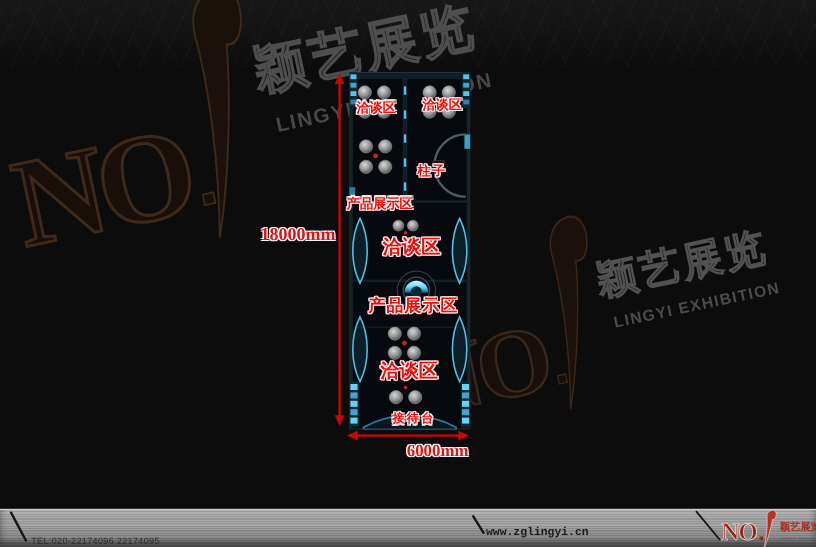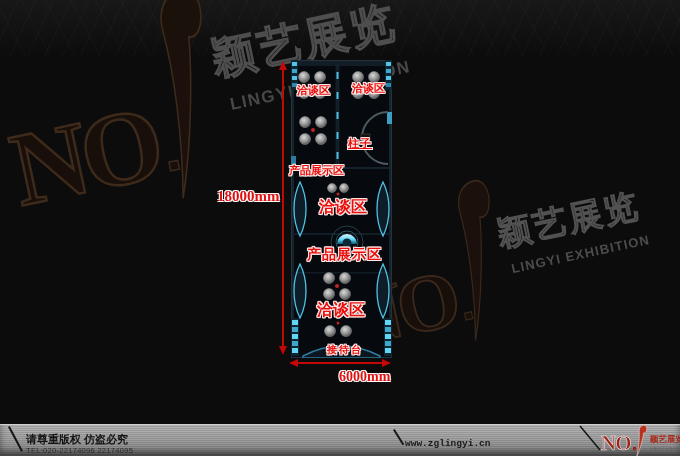--- a/index.html
+++ b/index.html
@@ -192,37 +192,36 @@
         <path d="M92,122 C100,138 100,160 92,176 C84,160 84,138 92,122 Z"></path>
         <path d="M9,204 C17,220 17,242 9,258 C1,242 1,220 9,204 Z"></path>
         <path d="M92,204 C100,220 100,242 92,258 C84,242 84,220 92,204 Z"></path>
       </g>
 
       <path d="M12,296 Q50,276 89,296 L89,298 L12,298 Z" fill="#0c161e" stroke="#2e7ca2" stroke-width="1.5"></path>
     </svg>
 
     <span class="lbl" style="left:6px;top:25px;font-size:11px;">洽谈区</span>
     <span class="lbl" style="left:61px;top:23px;font-size:11px;">洽谈区</span>
-    <span class="lbl" style="left:57px;top:78px;font-size:11px;letter-spacing:1px;text-decoration:underline;">柱子</span>
+    <span class="lbl" style="left:57px;top:78px;font-size:11px;letter-spacing:1px;">柱子</span>
     <span class="lbl" style="left:-2px;top:105px;font-size:11px;">产品展示区</span>
     <span class="lbl" style="left:28px;top:139px;font-size:16px;">洽谈区</span>
     <span class="lbl" style="left:16px;top:187px;font-size:14px;letter-spacing:1px;">产品展示区</span>
     <span class="lbl" style="left:26px;top:242px;font-size:16px;">洽谈区</span>
     <span class="lbl" style="left:36px;top:285px;font-size:10px;letter-spacing:2px;">接待台</span>
   </div>
 
   <div class="vline"></div>
   <div class="hline"></div>
   <span class="dim" style="left:217px;top:189px;font-size:15px;">18000mm</span>
   <span class="dim" style="left:303px;top:370px;font-size:14px;margin-left:36px;">6000mm</span>
 
   <div id="footer">
     <div class="slash" style="left:8px;top:2px;height:28px;transform:rotate(-28deg);"></div>
     <div class="slash" style="left:393px;top:5px;height:18px;transform:rotate(-32deg);"></div>
-    <span class="f-copy">请尊重版权 仿盗必究</span>
     <span class="f-tel">TEL:020-22174096 22174095</span>
     <span class="f-web">www.zglingyi.cn</span>
 
     <svg id="footer-logo" width="102" height="36" viewBox="0 0 102 36">
       <line x1="2" y1="3" x2="22" y2="27" stroke="#161616" stroke-width="1.5"></line>
       <text x="23" y="27" font-size="21" font-weight="bold" letter-spacing="-1" font-family="Liberation Serif, serif" fill="#9c2418" stroke="#e8e8e8" stroke-width="0.6">NO</text>
       <rect x="55" y="24" width="3" height="3" fill="#9c2418"></rect>
       <path d="M66,2 C88,0 98,16 93,34 C89,49 78,57 67,54 C60,92 36,168 4,224 C24,158 32,88 28,42 C26,18 44,4 66,2 Z" transform="translate(58,2) scale(0.115,0.145)" fill="#b83220" stroke="#e8e8e8" stroke-width="4"></path>
       <text x="72" y="19" font-size="8.5" font-weight="bold" fill="#a8291a" font-family="Liberation Sans, sans-serif">颖艺展览</text>
       <text x="72" y="27" font-size="3.6" fill="#5a5a5a" letter-spacing="0.4" font-family="Liberation Sans, sans-serif">LINGYI EXHIBITION</text>

